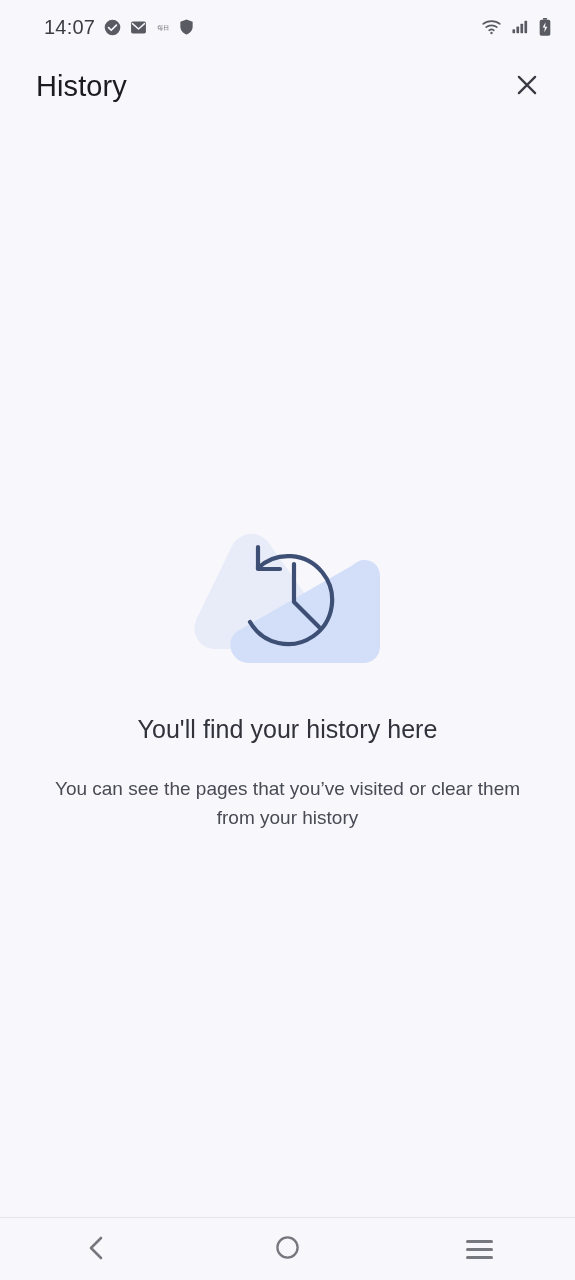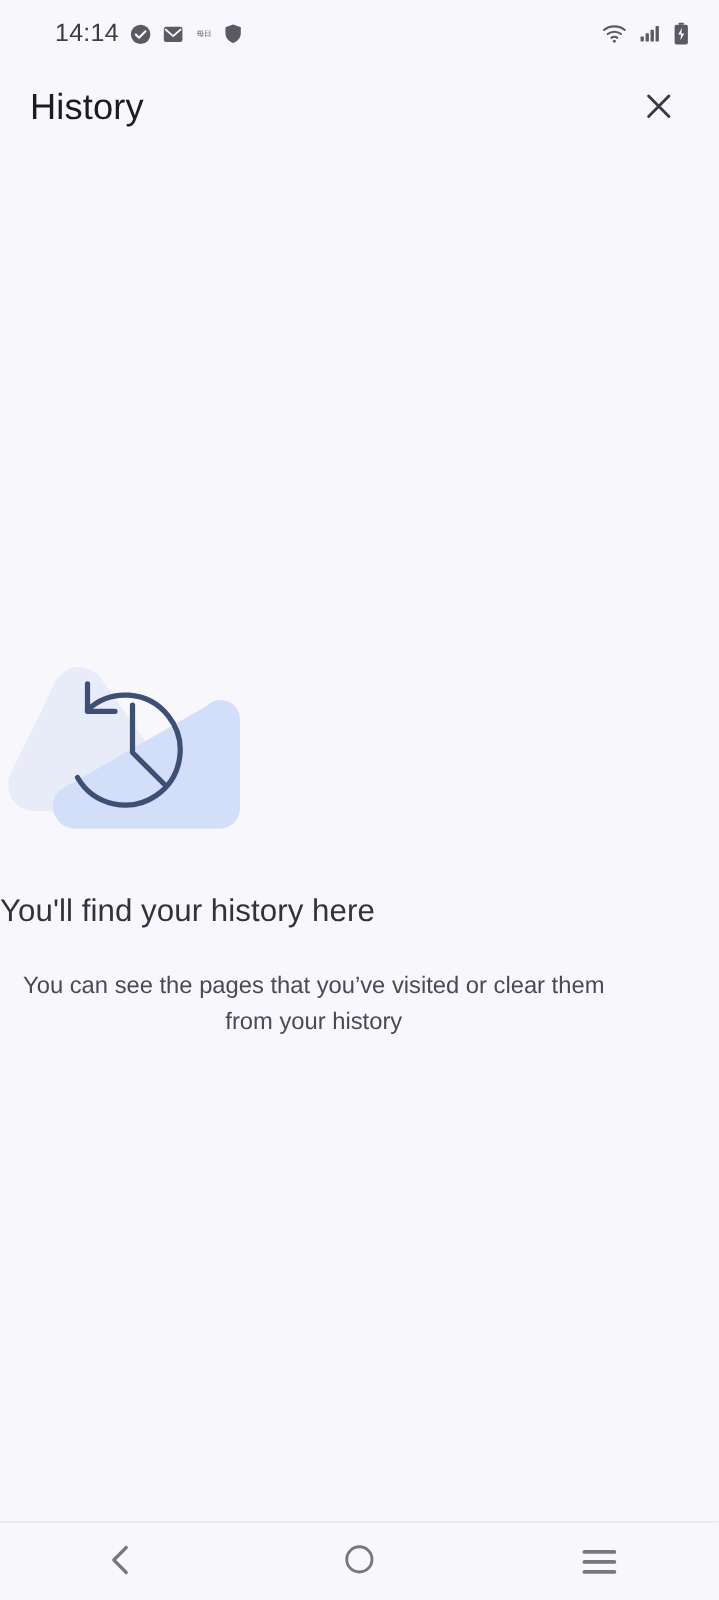--- a/index.html
+++ b/index.html
@@ -67,21 +67,21 @@
     justify-content: space-between;
     padding: 0 26px 0 24px;
     box-sizing: border-box;
   }
   .app-title {
     font-size: 29px;
     color: #1c1b22;
     font-weight: normal;
     letter-spacing: 0.1px;
     line-height: 1;
-    margin: 0;
+    margin: 12px;
   }
   .close-btn {
     width: 44px;
     height: 44px;
     display: flex;
     align-items: center;
     justify-content: center;
     cursor: pointer;
     background: none;
     border: none;
@@ -97,21 +97,21 @@
     bottom: 62px;
     display: flex;
     flex-direction: column;
     align-items: center;
     justify-content: center;
   }
   .empty-wrap {
     width: 100%;
     display: flex;
     flex-direction: column;
-    align-items: flex-start;
+    align-items: center;
     transform: translateY(14px);
   }
   .illustration {
     width: 200px;
     height: 160px;
     margin-bottom: 38px;
   }
   .empty-title {
     font-size: 25px;
     color: #32323b;
@@ -165,21 +165,21 @@
     height: 3px;
     border-radius: 1.5px;
     background: #77777f;
   }
 </style>
 </head>
 <body>
 
 <div class="status-bar">
   <div class="status-left">
-    <span class="status-time">14:14</span>
+    <span class="status-time">14:07</span>
 
     <span class="sicon">
       <svg width="17" height="17" viewBox="0 0 24 24">
         <circle cx="12" cy="12" r="11" fill="#5a5a62"></circle>
         <path d="M6.5 12.2 L10.2 15.9 L17.5 8.6" fill="none" stroke="#f7f7fc" stroke-width="2.4" stroke-linecap="round" stroke-linejoin="round"></path>
       </svg>
     </span>
 
     <span class="sicon">
       <svg width="17" height="17" viewBox="0 0 24 24">

